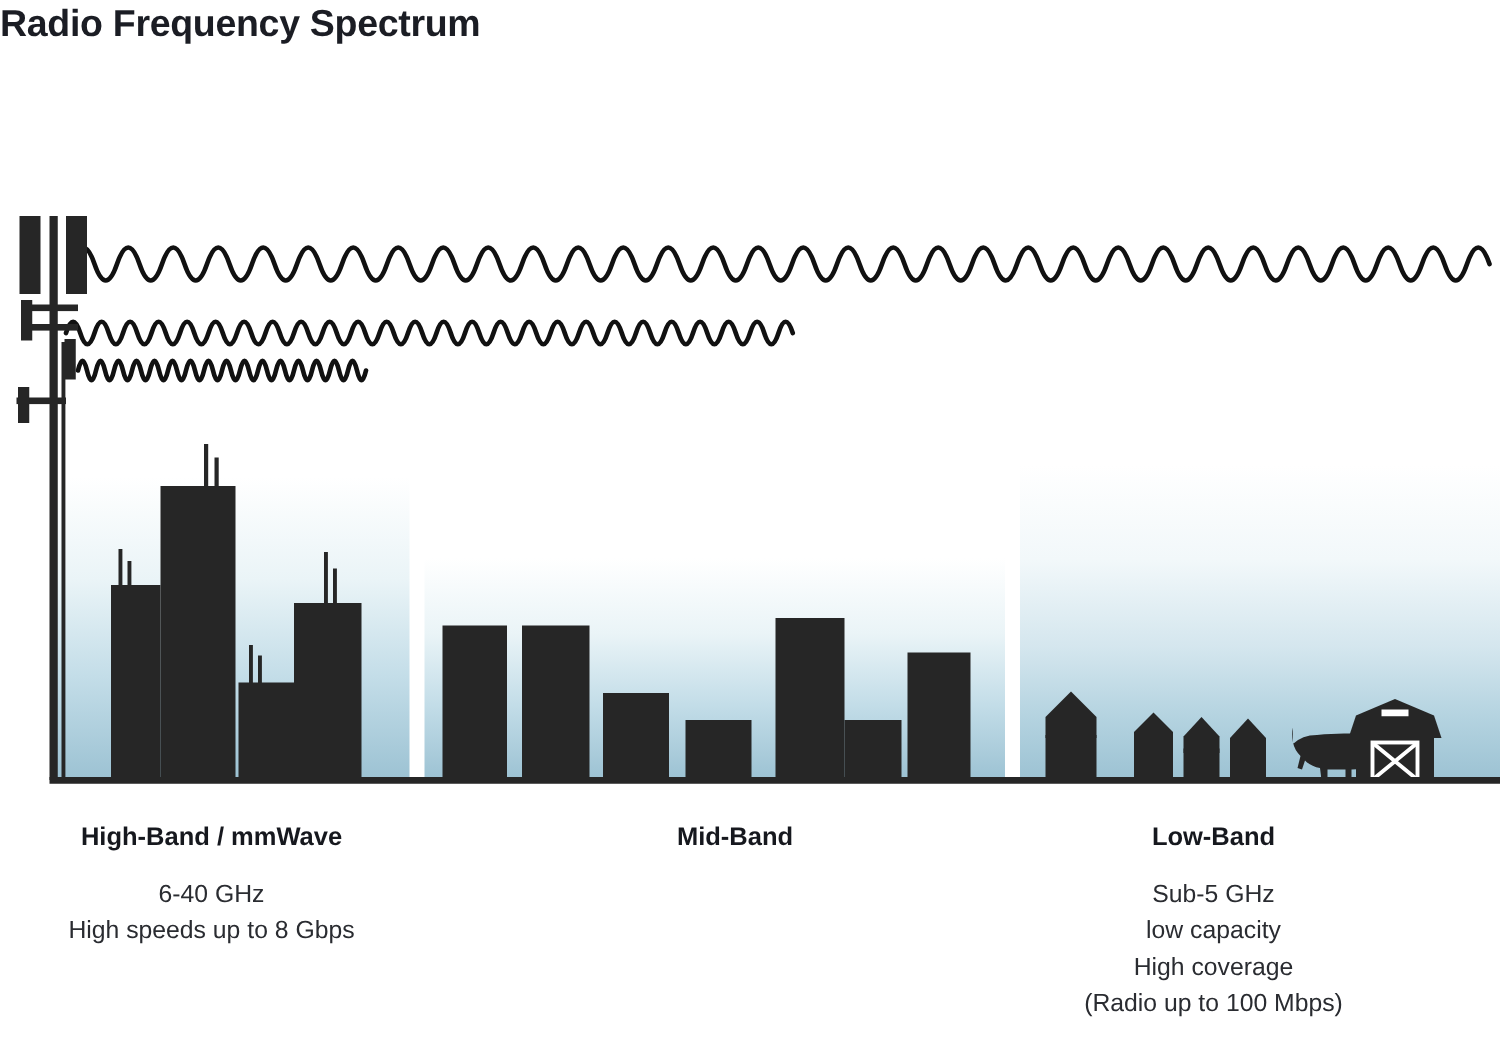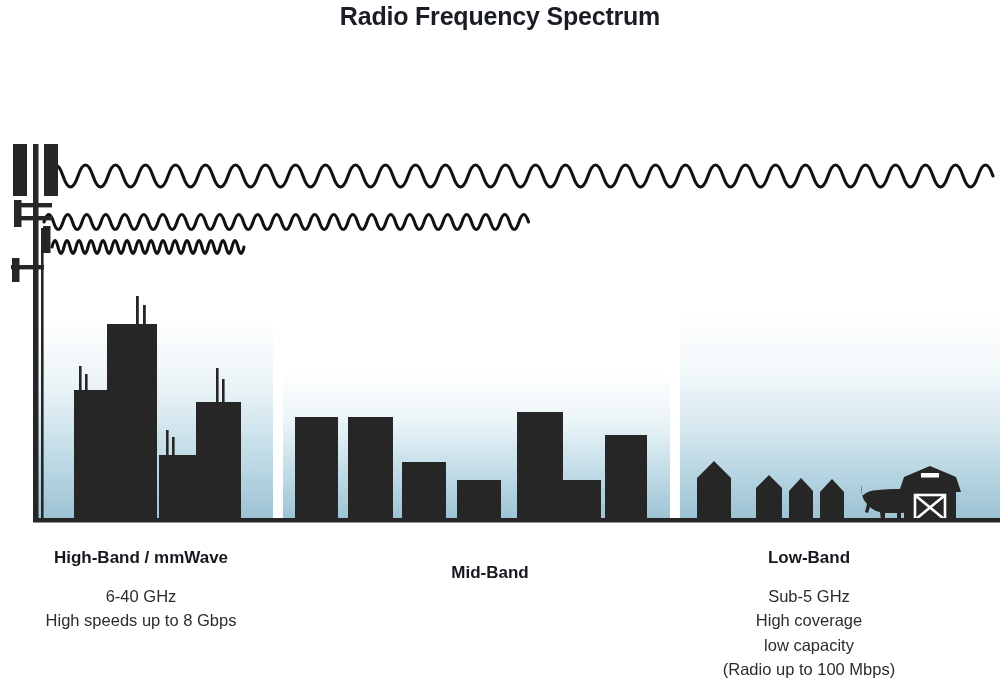--- a/index.html
+++ b/index.html
@@ -15,21 +15,21 @@
     position: relative;
     width: 1000px;
     height: 700px;
     background: #ffffff;
   }
   
   #title {
     position: absolute;
     top: 2px; left: 0;
     width: 1000px;
-    text-align: center;
+    text-align: left;
     font-size: 25px;
     font-weight: 700;
     color: #1b1d24;
     letter-spacing: -0.2px;
   }
   
   #art {
     position: absolute;
     top: 0; left: 0;
     width: 1000px; height: 700px;
@@ -48,21 +48,21 @@
   }
   .cap-lines {
     margin-top: 16px;
     font-size: 16.5px;
     font-weight: 400;
     line-height: 1.48;
     color: #2a2c31;
   }
   .cap-lines div { white-space: nowrap; }
   #cap-high { left: 0px;   top: 548px; width: 282px; }
-  #cap-mid  { left: 330px; top: 563px; width: 320px; }
+  #cap-mid  { left: 330px; top: 548px; width: 320px; }
   #cap-low  { left: 649px; top: 548px; width: 320px; }
 </style>
 </head>
 <body>
 
 <div id="stage">
 
   <div id="title">Radio Frequency Spectrum</div>
 
   <svg id="art" viewBox="0 0 1000 700" width="1000" height="700" xmlns="http://www.w3.org/2000/svg">
@@ -272,19 +272,19 @@
   </div>
 
   <div class="caption" id="cap-mid">
     <div class="cap-title">Mid-Band</div>
   </div>
 
   <div class="caption" id="cap-low">
     <div class="cap-title">Low-Band</div>
     <div class="cap-lines">
       <div>Sub-5 GHz</div>
+      <div>low capacity</div>
       <div>High coverage</div>
-      <div>low capacity</div>
       <div>(Radio up to 100 Mbps)</div>
     </div>
   </div>
 
 </div>
 
 </body></html>

